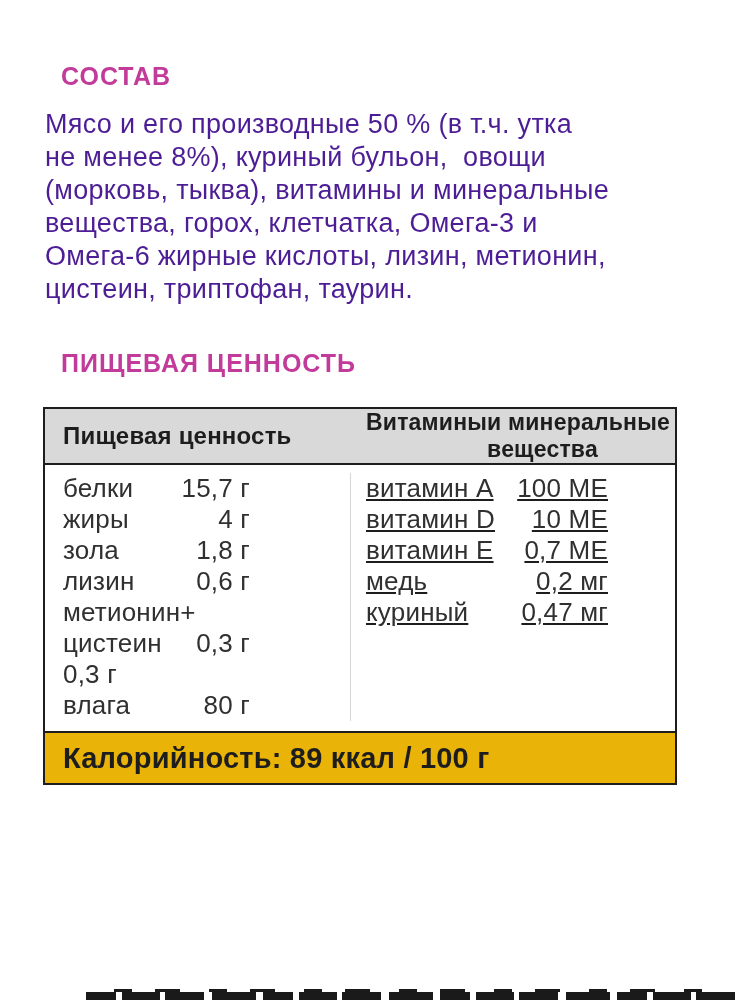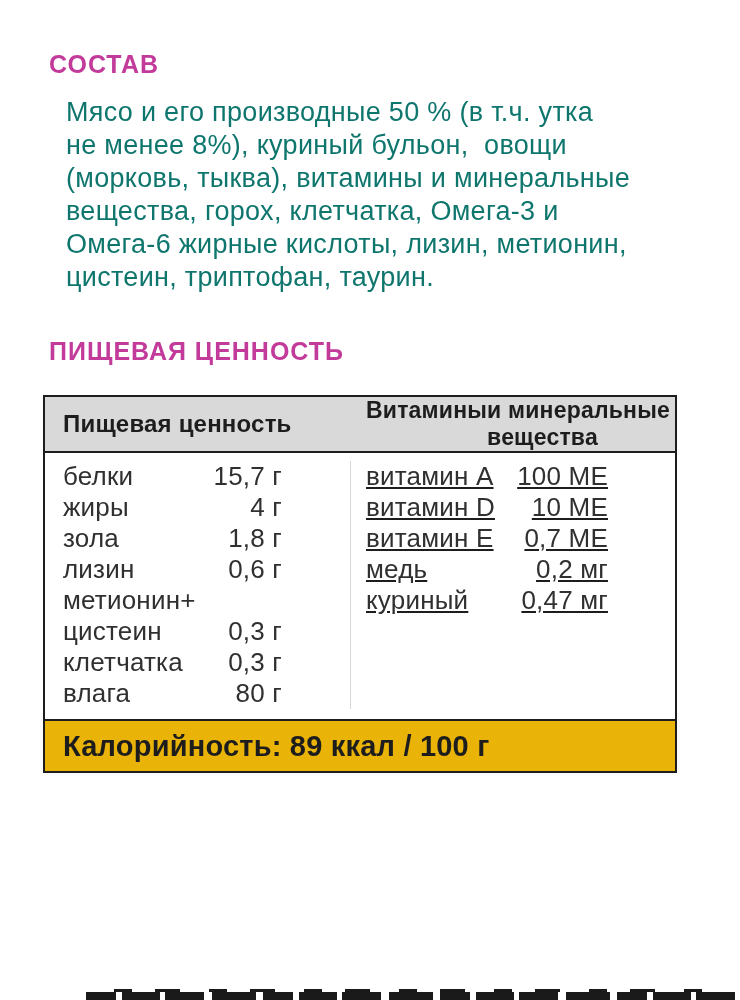--- a/index.html
+++ b/index.html
@@ -8,34 +8,33 @@
     background:#ffffff;
     font-family:"Liberation Sans", sans-serif;
     -webkit-font-smoothing:antialiased;
   }
   .page{
     position:absolute;inset:0;
     padding:46px 45px 0 45px;
     box-sizing:border-box;
   }
   .section-heading{
-    margin:4px;
+    margin:16px;
     font-size:25px;
     line-height:28px;
     font-weight:800;
     letter-spacing:1px;
     color:#c33b9a;
   }
   .composition-text{
     margin-top:18px;
-    color:#0f766e;
+    color:#4c1d95;
     font-size:27px;
     line-height:33px;
     letter-spacing:0.3px;
-    margin-left:21px;
   }
   .composition-text .line{white-space:pre;}
   .heading-nutrition{margin-top:43px;}
   
   .nutri-table{
     margin-top:30px;
     margin-left:-2px;
     width:634px;
     box-sizing:border-box;
     border:2px solid #1d1d1d;
@@ -64,21 +63,21 @@
     display:flex;
     background:#ffffff;
     min-height:264px;
     box-sizing:border-box;
     padding:8px 0 10px 0;
   }
   .panel{box-sizing:border-box;}
   .panel-left{
     width:306px;
     padding-left:18px;
-    padding-right:68px;
+    padding-right:100px;
     border-right:1px solid #d6d6d6;
   }
   .panel-right{
     flex:1;
     padding-left:15px;
     padding-right:67px;
     text-decoration:underline;
   }
   .nutri-row{
     display:flex;
@@ -175,21 +174,20 @@
             <span class="row-label">метионин+</span>
             <span class="row-value"></span>
           </div>
 
           <div class="nutri-row">
             <span class="row-label">цистеин</span>
             <span class="row-value">0,3 г</span>
           </div>
 
           <div class="nutri-row">
-            <span class="row-label">клетчатка</span>
             <span class="row-value">0,3 г</span>
           </div>
 
           <div class="nutri-row">
             <span class="row-label">влага</span>
             <span class="row-value">80 г</span>
           </div>
         </div>
       <div class="panel panel-right">
 

